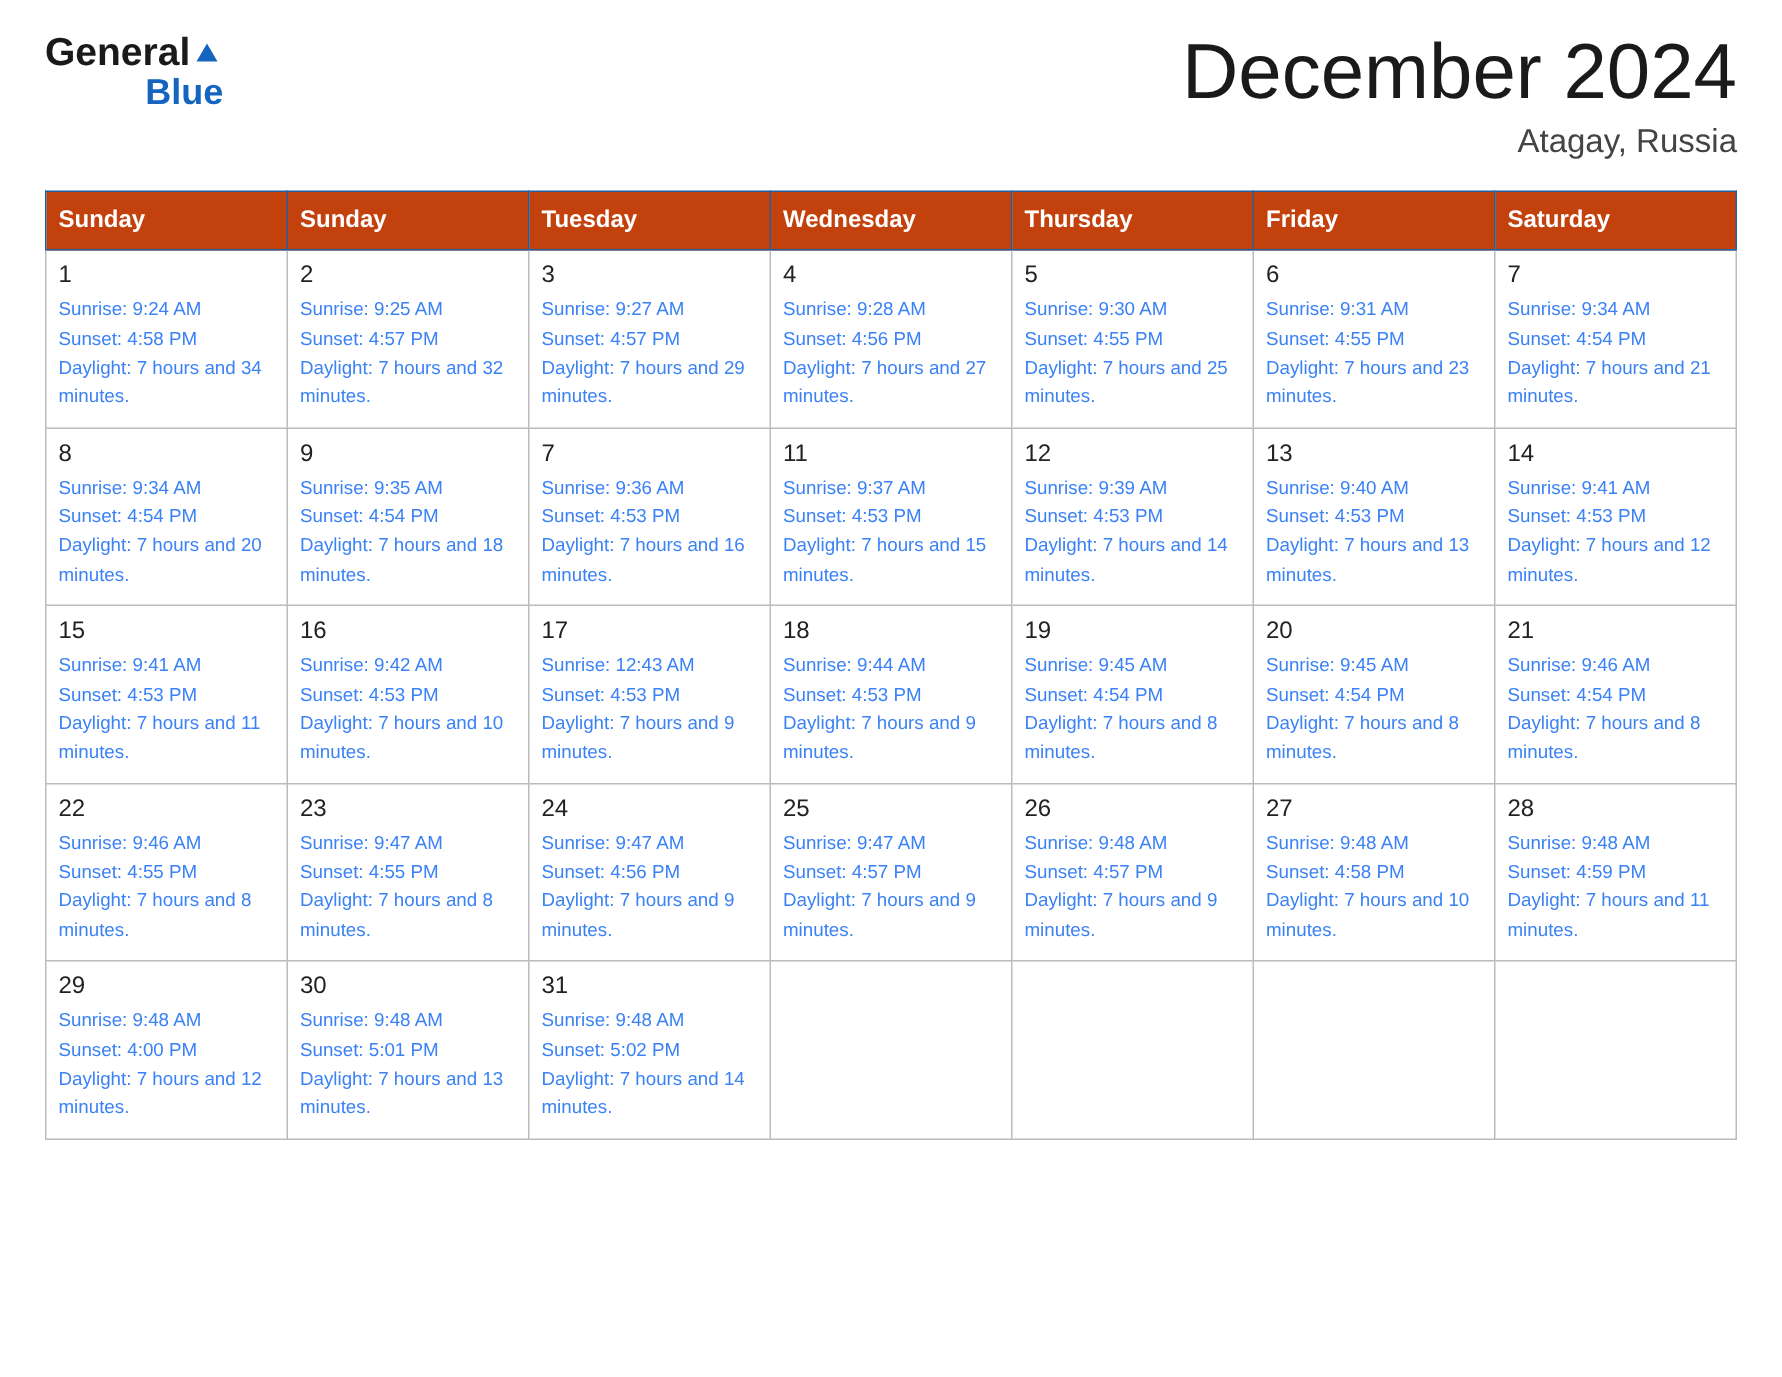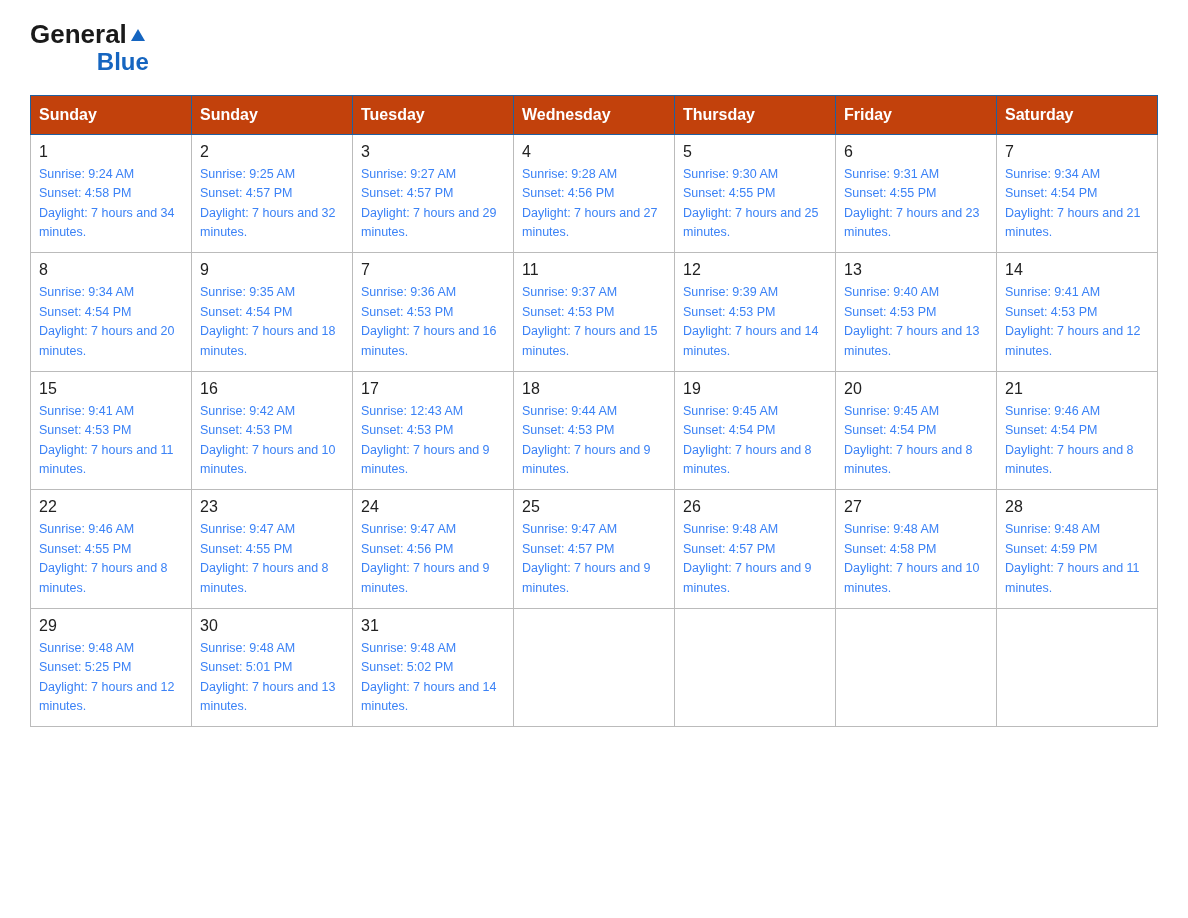--- a/index.html
+++ b/index.html
@@ -98,20 +98,24 @@
 
 <div class="header">
   <div class="logo-block">
     <div class="logo-line1">
       <span class="logo-text-general">General</span>
       <svg class="logo-svg" width="22" height="22" viewBox="0 0 22 22">
         <polygon points="4,18 18,18 11,6" fill="#1565c0"></polygon>
       </svg>
     </div>
     <div class="logo-line2">Blue</div>
+  </div>
+  <div class="title-block">
+    <div class="month-title">December 2024</div>
+    <div class="location">Atagay, Russia</div>
   </div>
 </div>
 
 <table class="calendar">
   <thead>
     <tr>
       <th>Sunday</th>
       <th>Sunday</th>
       <th>Tuesday</th>
       <th>Wednesday</th>
@@ -351,21 +355,21 @@
           <span>Sunset: 4:59 PM</span><br>
           <span>Daylight: 7 hours and 11 minutes.</span>
         </div>
       </td>
       </tr>
       <tr>
         <td>
         <span class="day-number">29</span>
         <div class="day-info">
           <span>Sunrise: 9:48 AM</span><br>
-          <span>Sunset: 5:25 PM</span><br>
+          <span>Sunset: 4:00 PM</span><br>
           <span>Daylight: 7 hours and 12 minutes.</span>
         </div>
       </td>
         <td>
         <span class="day-number">30</span>
         <div class="day-info">
           <span>Sunrise: 9:48 AM</span><br>
           <span>Sunset: 5:01 PM</span><br>
           <span>Daylight: 7 hours and 13 minutes.</span>
         </div>

